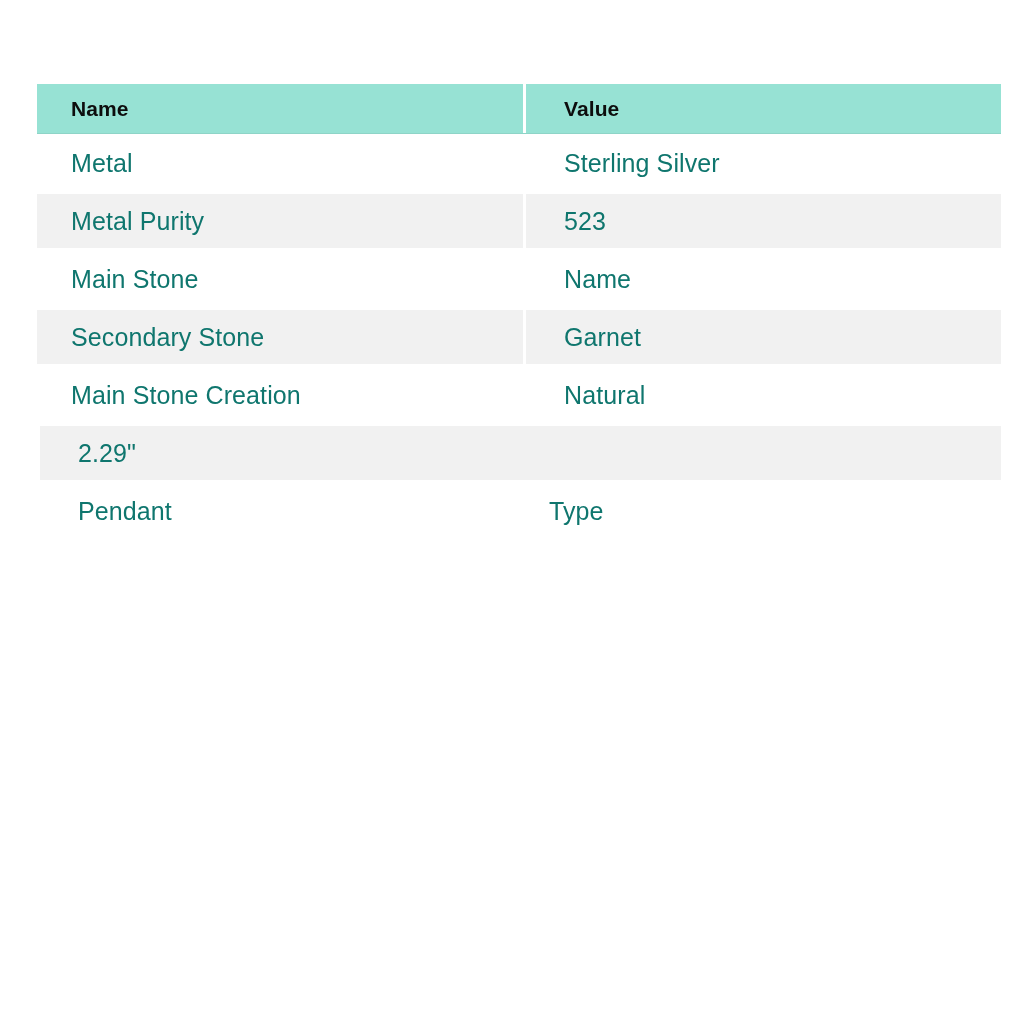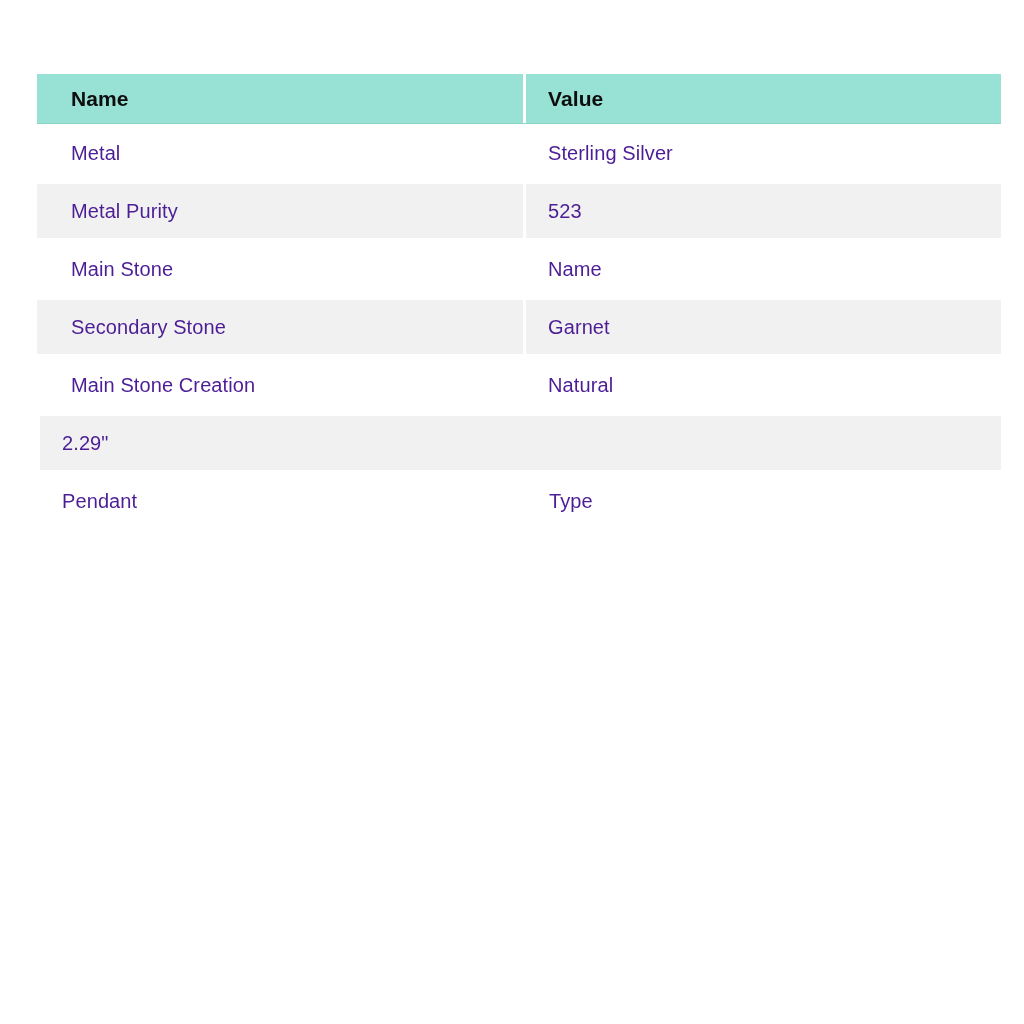--- a/index.html
+++ b/index.html
@@ -13,21 +13,21 @@
   }
   .page {
     position: relative;
     width: 1024px;
     height: 1024px;
     background: #ffffff;
   }
   .spec-table {
     position: absolute;
     left: 37px;
-    top: 74px;
+    top: 84px;
     width: 964px;
   }
   .t-row {
     display: flex;
     align-items: stretch;
     width: 100%;
   }
   .header-row {
     height: 49px;
     background: #97e2d4;
@@ -38,32 +38,32 @@
     background: #ffffff;
   }
   .body-row:nth-child(even) {
     background: #f1f1f1;
     box-shadow: inset 0 2px 0 #ffffff, inset 0 -2px 0 #ffffff;
   }
   .cell {
     display: flex;
     align-items: center;
     box-sizing: border-box;
-    color: #4c1d95;
-    font-size: 20px;
+    color: #0f766e;
+    font-size: 25px;
     letter-spacing: 0.1px;
     white-space: nowrap;
   }
   .cell-name {
     width: 486px;
     padding-left: 34px;
   }
   .cell-value {
     width: 478px;
-    padding-left: 22px;
+    padding-left: 38px;
     border-left: 3px solid #ffffff;
   }
   .header-row .cell {
     font-size: 21px;
     font-weight: bold;
     color: #0d0d0d;
   }
 </style>
 </head>
 <body>

